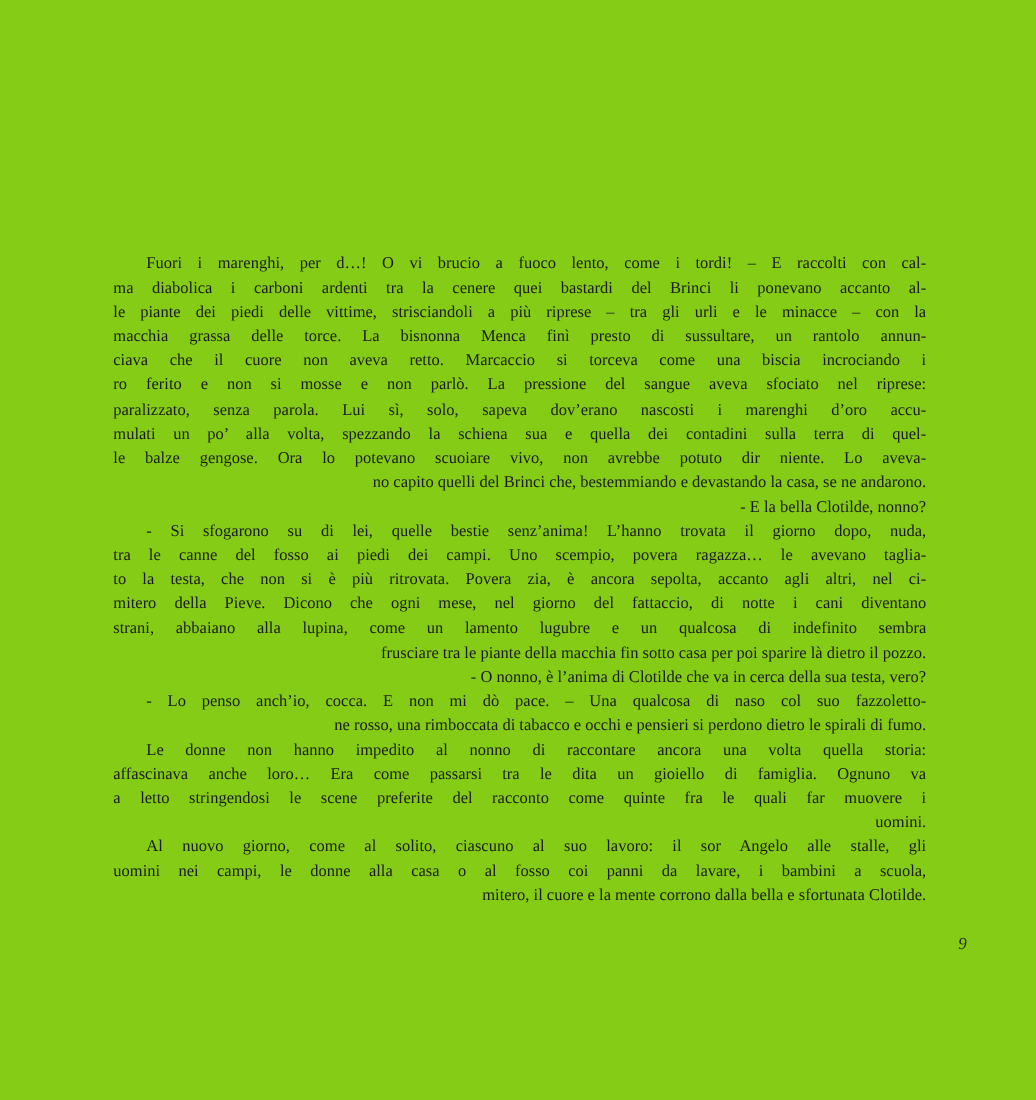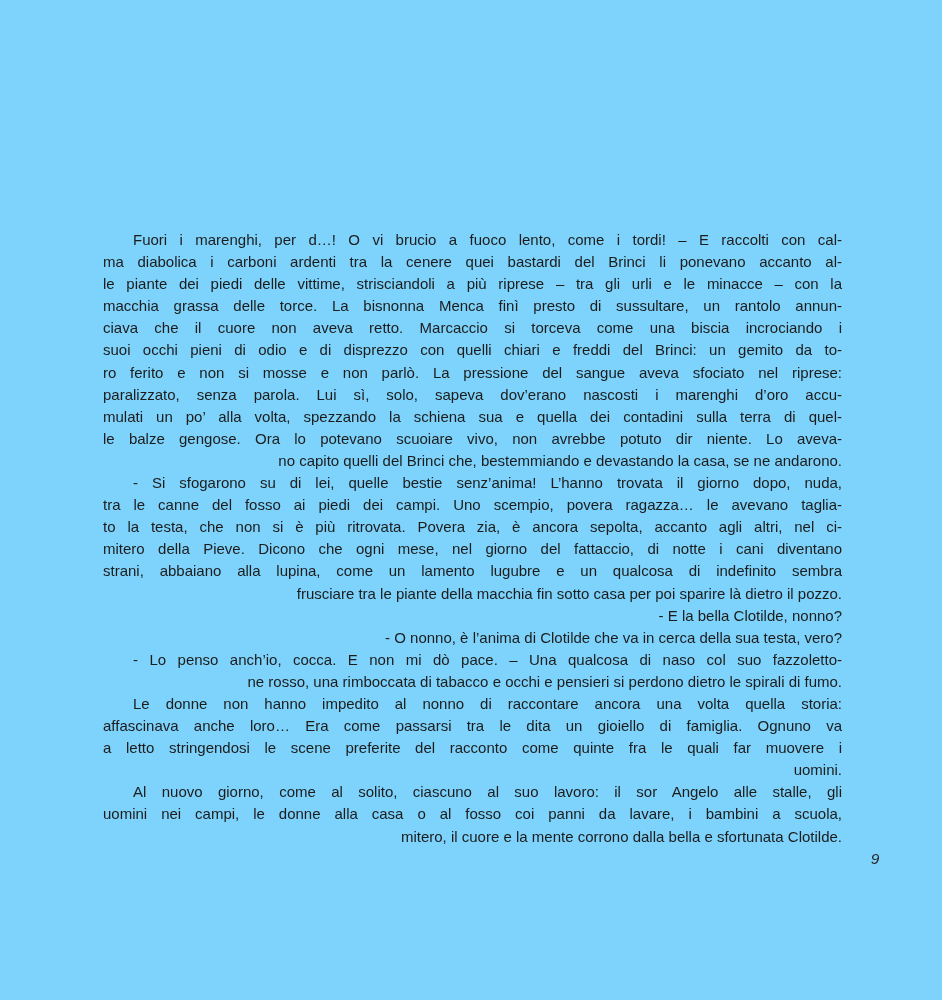--- a/index.html
+++ b/index.html
@@ -11,21 +11,22 @@
     width: 942px;
     height: 1000px;
     position: relative;
     overflow: hidden;
     font-family: "Liberation Sans", sans-serif;
     color: #1c1c1c;
   }
   .page {
     position: absolute;
     inset: 0;
-    background: #7dd3fc;
+    background: #84cc16;
+    font-family: Liberation Serif, serif;
   }
   .text-block {
     position: absolute;
     left: 103px;
     top: 229px;
     width: 739px;
     font-size: 15px;
     color: #1c1c1c;
   }
   .para {
@@ -62,37 +63,36 @@
 <body>
 
 <div class="page">
   <div class="text-block" id="text-block">
       <div class="para">
         <div class="ln jl fl">Fuori i marenghi, per d…! O vi brucio a fuoco lento, come i tordi! – E raccolti con cal-</div>
         <div class="ln jl">ma diabolica i carboni ardenti tra la cenere quei bastardi del Brinci li ponevano accanto al-</div>
         <div class="ln jl">le piante dei piedi delle vittime, strisciandoli a più riprese – tra gli urli e le minacce – con la</div>
         <div class="ln jl">macchia grassa delle torce. La bisnonna Menca finì presto di sussultare, un rantolo annun-</div>
         <div class="ln jl">ciava che il cuore non aveva retto. Marcaccio si torceva come una biscia incrociando i</div>
-        <div class="ln jl">suoi occhi pieni di odio e di disprezzo con quelli chiari e freddi del Brinci: un gemito da to-</div>
         <div class="ln jl">ro ferito e non si mosse e non parlò. La pressione del sangue aveva sfociato nel riprese:</div>
         <div class="ln jl">paralizzato, senza parola. Lui sì, solo, sapeva dov’erano nascosti i marenghi d’oro accu-</div>
         <div class="ln jl">mulati un po’ alla volta, spezzando la schiena sua e quella dei contadini sulla terra di quel-</div>
         <div class="ln jl">le balze gengose. Ora lo potevano scuoiare vivo, non avrebbe potuto dir niente. Lo aveva-</div>
         <div class="ln">no capito quelli del Brinci che, bestemmiando e devastando la casa, se ne andarono.</div>
+      </div>
+      <div class="para">
+        <div class="ln fl">- E la bella Clotilde, nonno?</div>
       </div>
       <div class="para">
         <div class="ln jl fl">- Si sfogarono su di lei, quelle bestie senz’anima! L’hanno trovata il giorno dopo, nuda,</div>
         <div class="ln jl">tra le canne del fosso ai piedi dei campi. Uno scempio, povera ragazza… le avevano taglia-</div>
         <div class="ln jl">to la testa, che non si è più ritrovata. Povera zia, è ancora sepolta, accanto agli altri, nel ci-</div>
         <div class="ln jl">mitero della Pieve. Dicono che ogni mese, nel giorno del fattaccio, di notte i cani diventano</div>
         <div class="ln jl">strani, abbaiano alla lupina, come un lamento lugubre e un qualcosa di indefinito sembra</div>
         <div class="ln">frusciare tra le piante della macchia fin sotto casa per poi sparire là dietro il pozzo.</div>
-      </div>
-      <div class="para">
-        <div class="ln fl">- E la bella Clotilde, nonno?</div>
       </div>
       <div class="para">
         <div class="ln fl">- O nonno, è l’anima di Clotilde che va in cerca della sua testa, vero?</div>
       </div>
       <div class="para">
         <div class="ln jl fl">- Lo penso anch’io, cocca. E non mi dò pace. – Una qualcosa di naso col suo fazzoletto-</div>
         <div class="ln">ne rosso, una rimboccata di tabacco e occhi e pensieri si perdono dietro le spirali di fumo.</div>
       </div>
       <div class="para">
         <div class="ln jl fl">Le donne non hanno impedito al nonno di raccontare ancora una volta quella storia:</div>

